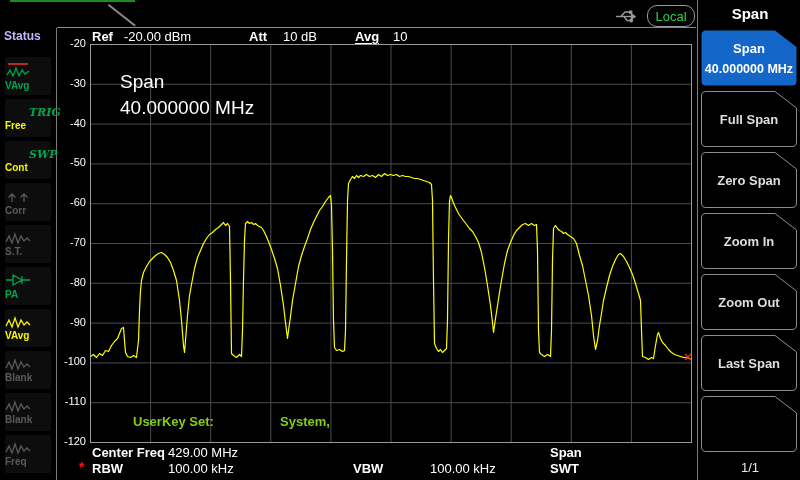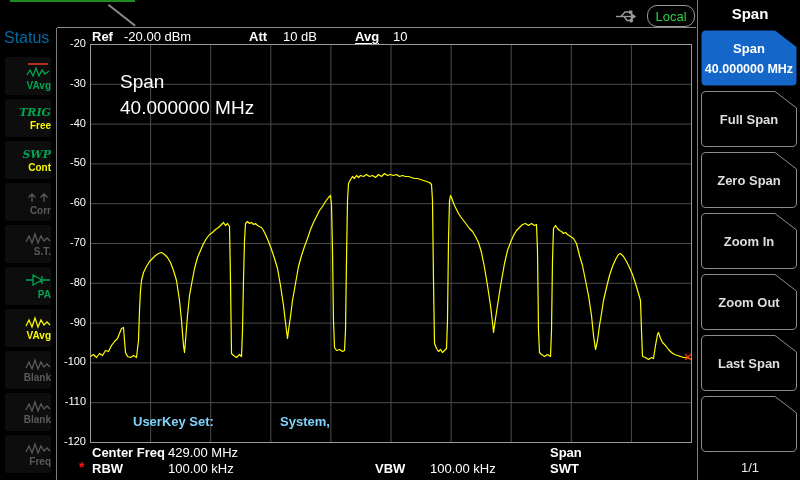--- a/index.html
+++ b/index.html
@@ -7,45 +7,45 @@
           font-family:"Liberation Sans",sans-serif;color:#fff;}
   .b{font-weight:bold;}
   
   .green-line{position:absolute;left:10px;top:0;width:125px;height:2px;background:#1f8a1f;}
   .logo{position:absolute;left:8px;top:3px;width:102px;height:22px;background:#1e1e1e;
         display:flex;align-items:center;justify-content:center;
         font-family:"DejaVu Serif",serif;font-weight:bold;font-size:19px;color:#efc000;letter-spacing:1px;}
   .logo-slash{position:absolute;left:109px;top:4px;width:34px;height:2px;background:#8a8a8a;
         transform:rotate(38deg);transform-origin:left top;}
   
-  .status-title{position:absolute;left:4px;top:29px;font-size:16px;font-weight:normal;color:#0369a1;}
+  .status-title{position:absolute;left:4px;top:29px;font-size:12px;font-weight:bold;color:#c4b5fd;}
   .vdiv-left{position:absolute;left:56px;top:28px;width:1px;height:452px;background:#7d7d7d;}
   .statuscell{position:absolute;left:5px;width:46px;height:38px;background:#0d0d0d;border-radius:2px;
-        display:flex;flex-direction:column;align-items:flex-end;justify-content:center;gap:1px;}
+        display:flex;flex-direction:column;align-items:flex-start;justify-content:center;gap:1px;}
   .sicon{line-height:0;}
   .slabel{font-size:10px;font-weight:bold;}
   .trigword{font-family:"DejaVu Serif",serif;font-style:italic;font-weight:bold;font-size:11px;margin-left:24px;}
   .c-green{color:#00a550;}
   .c-yellow{color:#f8f800;}
   .c-dim{color:#5a5a5a;}
   
   .timestamp{position:absolute;left:293px;top:8px;width:200px;text-align:center;font-size:13px;}
   .usb{position:absolute;left:614px;top:8px;line-height:0;}
   .local{position:absolute;left:647px;top:5px;width:46px;height:20px;border:1px solid #9a9a9a;
         border-radius:10px;display:flex;align-items:center;justify-content:center;
         font-size:13px;color:#2ad24a;}
   .hline-top{position:absolute;left:57px;top:27px;width:639px;height:1px;background:#8a8a8a;}
   .ann{position:absolute;top:29px;font-size:13px;}
   .avg-underline{text-decoration:underline;text-underline-offset:2px;}
   
   #graticule{position:absolute;left:90px;top:44px;width:602px;height:399px;}
   .ylbl{position:absolute;left:54px;width:32px;text-align:right;font-size:11px;color:#fff;}
   .overlay1{position:absolute;left:120px;top:71px;font-size:19px;color:#fff;}
   .overlay2{position:absolute;left:120px;top:97px;font-size:19px;color:#fff;}
-  .userkey{position:absolute;top:414px;font-size:13px;font-weight:bold;color:#7dd3fc;}
+  .userkey{position:absolute;top:414px;font-size:13px;font-weight:bold;color:#84cc16;}
   
   .foot{position:absolute;font-size:13px;}
   .foot-val-r{position:absolute;left:570px;width:120px;text-align:right;font-size:13px;margin-top:44px;}
   .rbw-star{position:absolute;left:79px;top:459px;color:#ff1414;font-size:14px;font-weight:bold;}
   
   .vdiv-right{position:absolute;left:697px;top:0;width:1px;height:480px;background:#7d7d7d;}
   .menu-title{position:absolute;left:700px;top:5px;width:100px;text-align:center;
         font-size:15px;font-weight:bold;color:#fff;}
   .menu-btn{position:absolute;left:701px;width:96px;height:56px;cursor:pointer;}
   .menu-btn svg{position:absolute;left:0;top:0;}
@@ -192,21 +192,21 @@
   <span class="userkey" style="left:133px;">UserKey Set:</span>
   <span class="userkey" style="left:238px;margin-left:42px;">System,</span>
 
   <span class="foot b" style="left:92px;top:445px;">Center Freq</span>
   <span class="foot" style="left:168px;top:445px;">429.00 MHz</span>
   <span class="foot b" style="left:550px;top:445px;">Span</span>
   <span class="foot-val-r" style="top:445px;">40.000 MHz</span>
   <span class="rbw-star">*</span>
   <span class="foot b" style="left:92px;top:461px;">RBW</span>
   <span class="foot" style="left:168px;top:461px;">100.00 kHz</span>
-  <span class="foot b" style="left:375px;top:461px;">VBW</span>
+  <span class="foot b" style="left:353px;top:461px;">VBW</span>
   <span class="foot" style="left:430px;top:461px;">100.00 kHz</span>
   <span class="foot b" style="left:550px;top:461px;">SWT</span>
 
   <div class="vdiv-right"></div>
   <div class="menu-title">Span</div>
   <div id="menu-buttons">
       <div class="menu-btn active" style="top: 30px;">
         <svg width="96" height="56" viewBox="0 0 96 56">
           <path d="M5 .5 H74 L95.5 17 V51 Q95.5 55.5 91 55.5 H5 Q.5 55.5 .5 51 V5 Q.5 .5 5 .5 Z" fill="#1467c8" stroke="none" stroke-width="1"></path>
         </svg>

